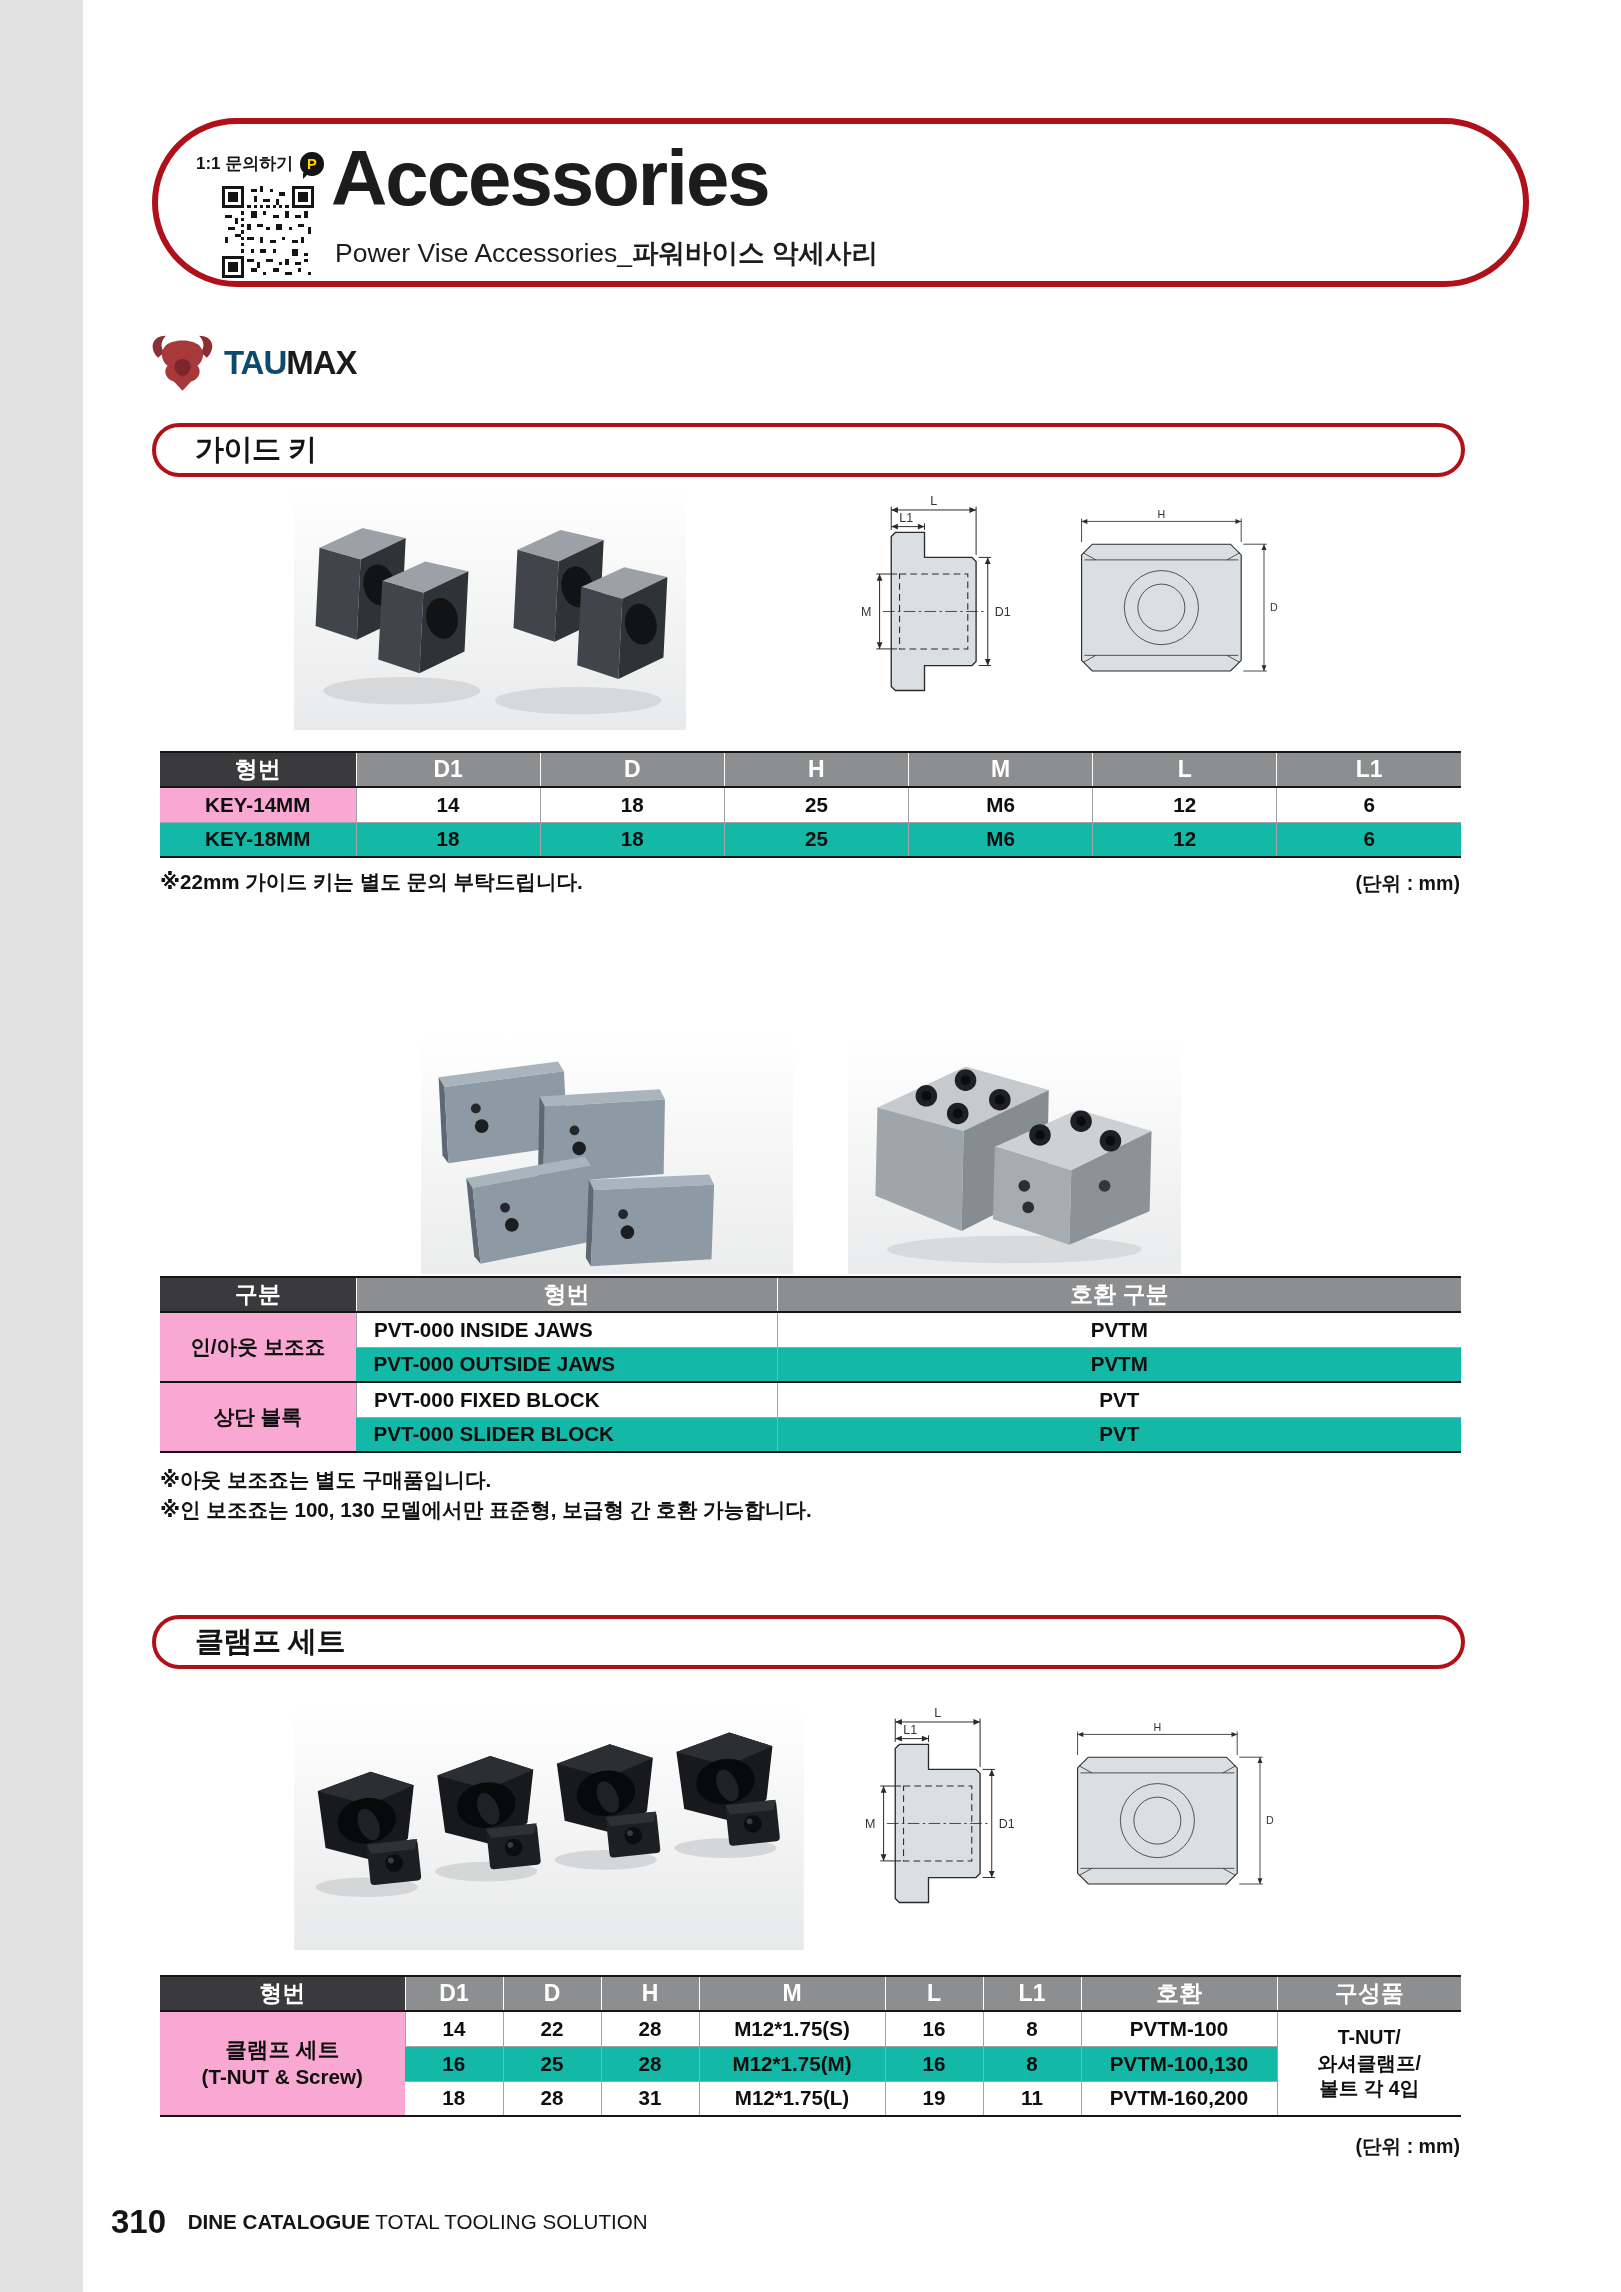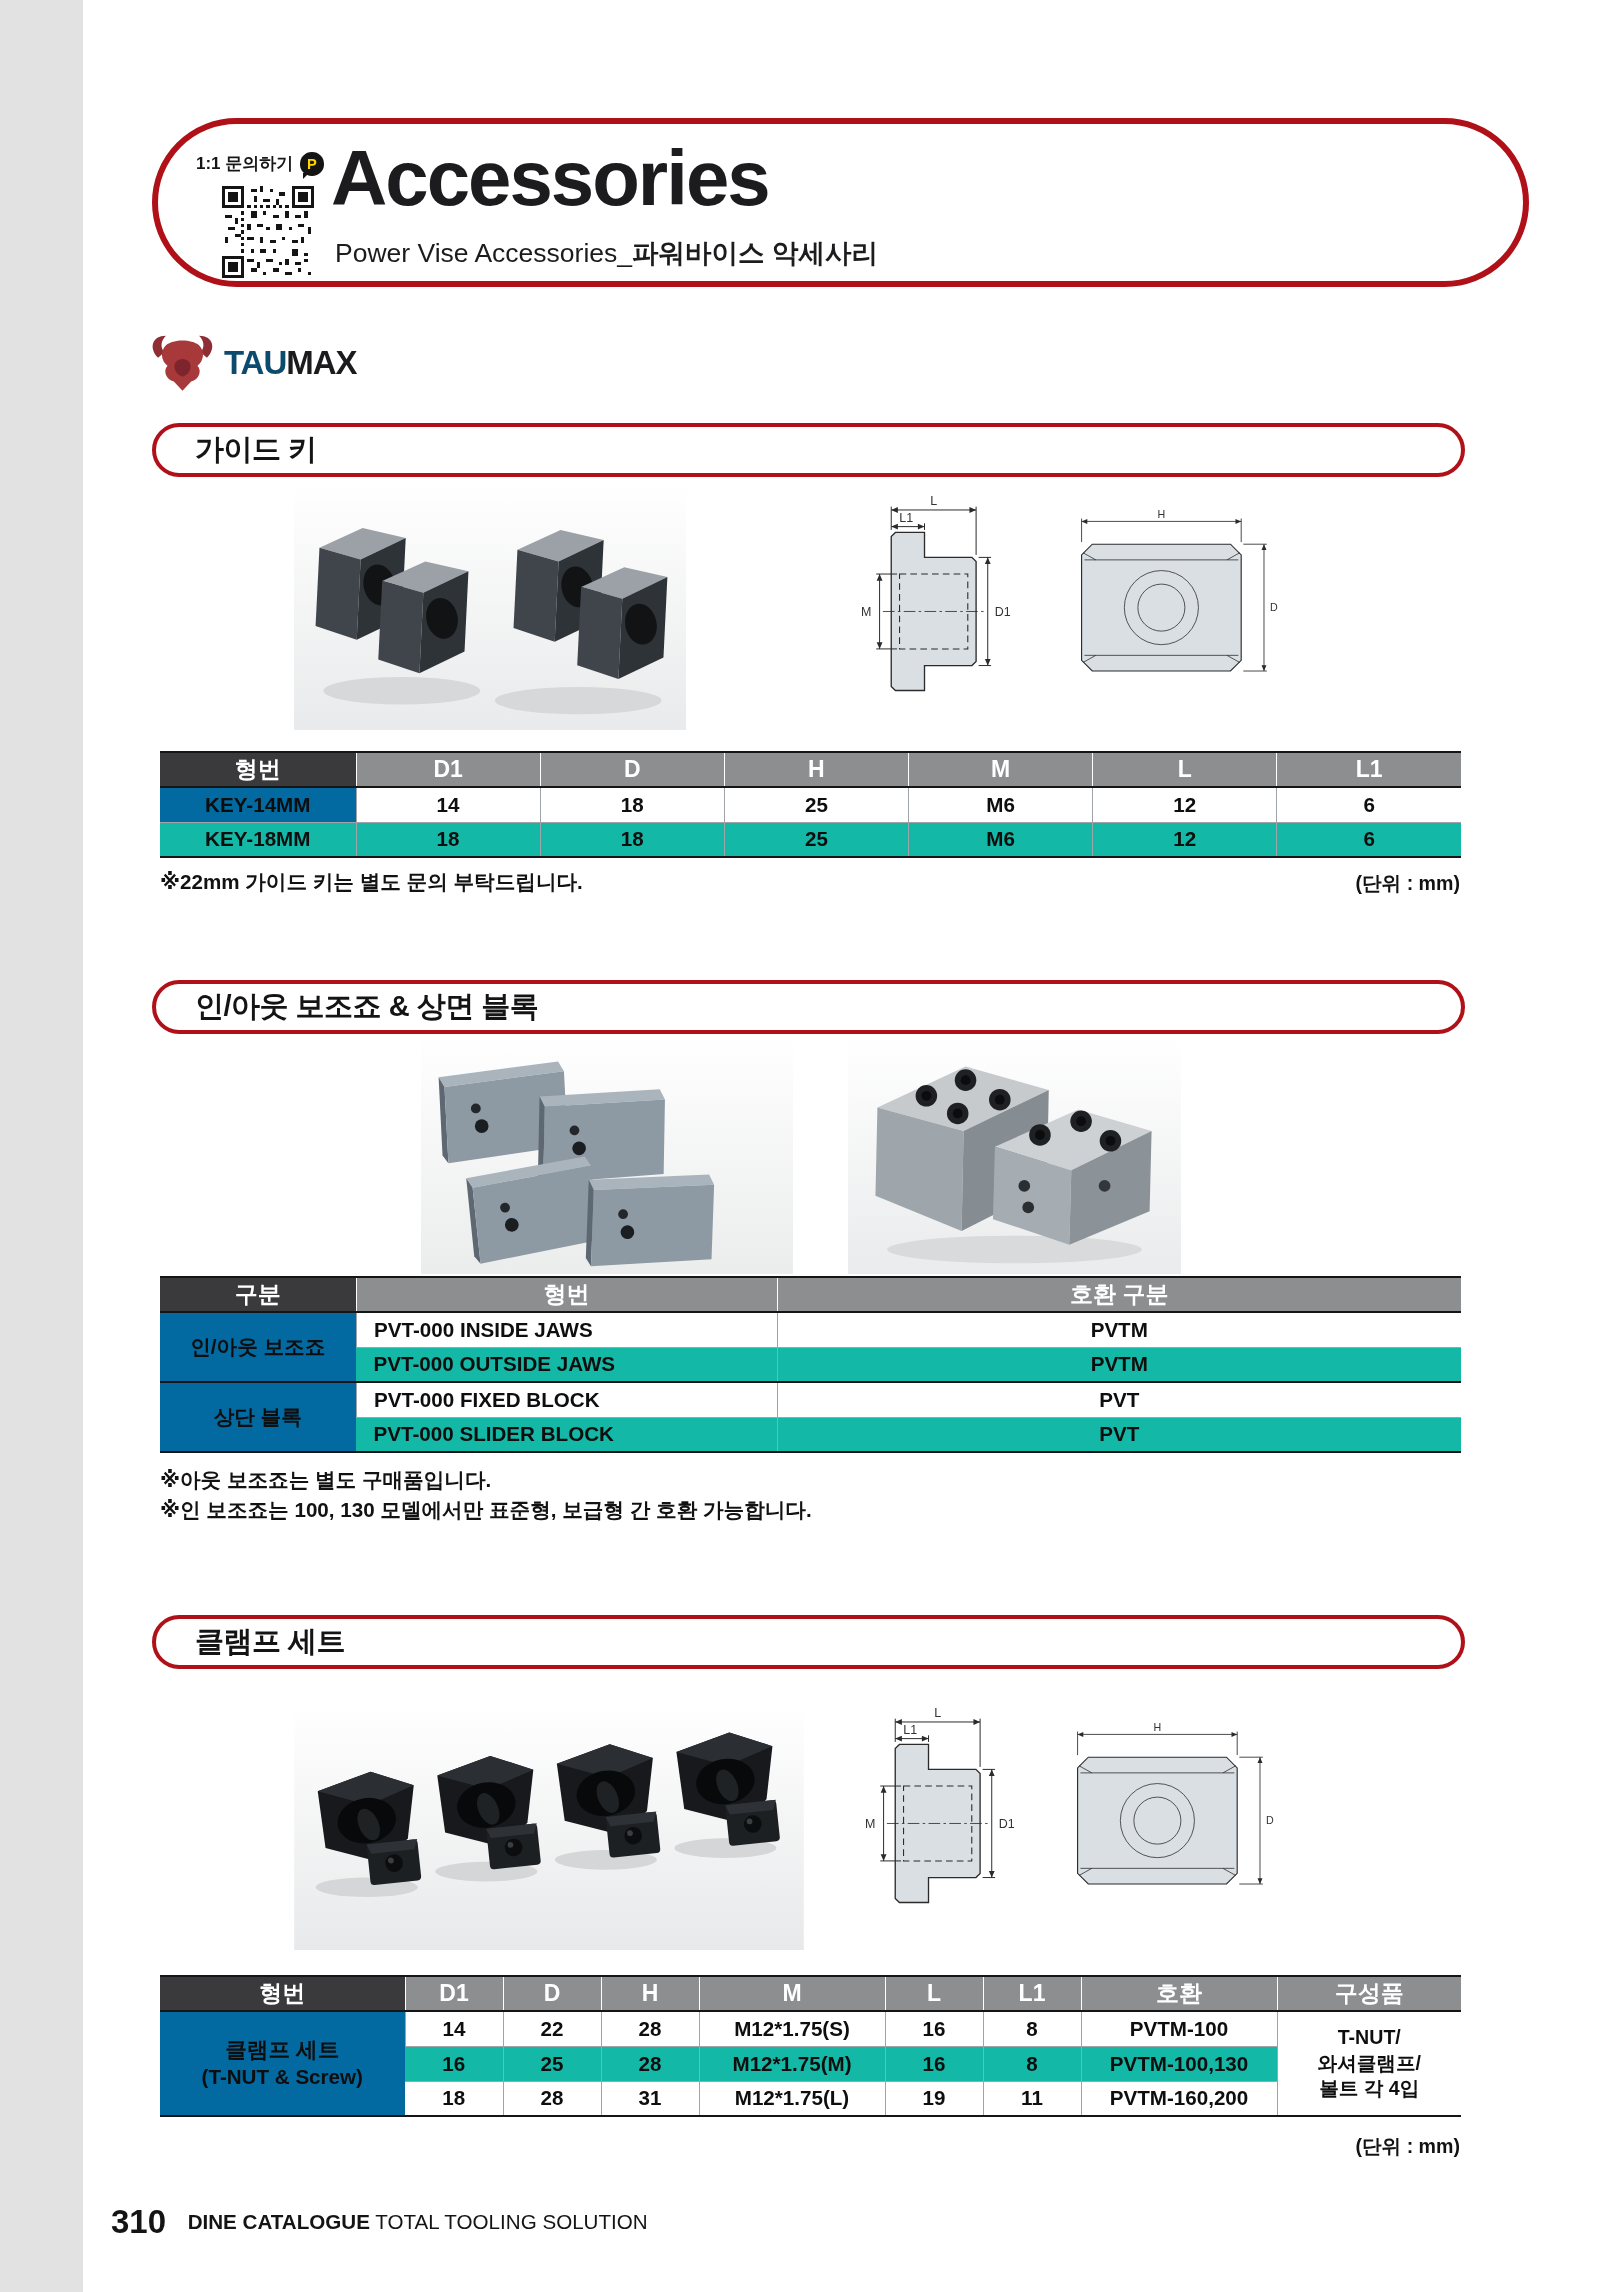--- a/index.html
+++ b/index.html
@@ -41,21 +41,21 @@
   table.t th { background:#8c8e90; color:#fff; font-size:23px; font-weight:bold; height:34px;
                border-bottom:2.9px solid #151515; }
   table.t th + th { border-left:1.5px solid #fff; }
   table.t th.dark { background:#3a3a3c; }
   table.t td { font-size:20.6px; font-weight:bold; text-align:center; height:35px; color:#0e0e0e;
                border-left:1px solid #9fa4a8; border-top:1px solid #9fa4a8; background:#fff; }
   table.t td:first-child { border-left:none; }
   table.t tbody tr.first td { border-top:none; }
   table.t tr.alt td { background:#14b8a6; }
   table.t tr.group-start td { border-top:2.9px solid #151515; }
-  table.t td.cell-label { background:#0369a1; }
+  table.t td.cell-label { background:#f9a8d4; }
   table.t td.lefted { text-align:left; padding-left:17.6px; }
   .lbl-line { display:block; line-height:1.25; font-size:21.6px; }
   .lbl-line.small { font-size:20.6px; }
   .comp-line { display:block; line-height:1.3; font-size:19.6px; }
 
   .note { position:absolute; font-size:20.6px; font-weight:bold; color:#121212; }
   .unit { position:absolute; font-size:19.6px; font-weight:bold; color:#121212; text-align:right; width:196px; }
 
   
   .footer { position:absolute; left:111px; top:2203px; display:flex; align-items:center; gap:21.6px; }
@@ -303,23 +303,20 @@
           <td>M6</td>
           <td>12</td>
           <td>6</td>
         </tr>
       </tbody>
     </table>
   </div>
   <div class="note" style="left:160px; top:868px;">※22mm 가이드 키는 별도 문의 부탁드립니다.</div>
   <div class="unit" style="left:1264px; top:870px;">(단위 : mm)</div>
 
-  <div class="pill" style="top:980px;">
-    <span class="pill-title">인/아웃 보조죠 &amp; 상면 블록</span>
-  </div>
 
   <svg class="abs" style="left:421px; top:1034px;" width="372" height="240" viewBox="0 0 380 245">
     <defs>
       <linearGradient id="jwbg" x1="0" y1="0" x2="0" y2="1">
         <stop offset="0" stop-color="#ffffff"></stop>
           <stop offset="1" stop-color="#ebecec"></stop>
       </linearGradient>
       <g id="jwp">
         <polygon points="0,16 122,0 128,10 6,26" fill="#aab4bc"></polygon>
         <polygon points="0,16 6,26 10,104 4,96" fill="#5d6872"></polygon>

